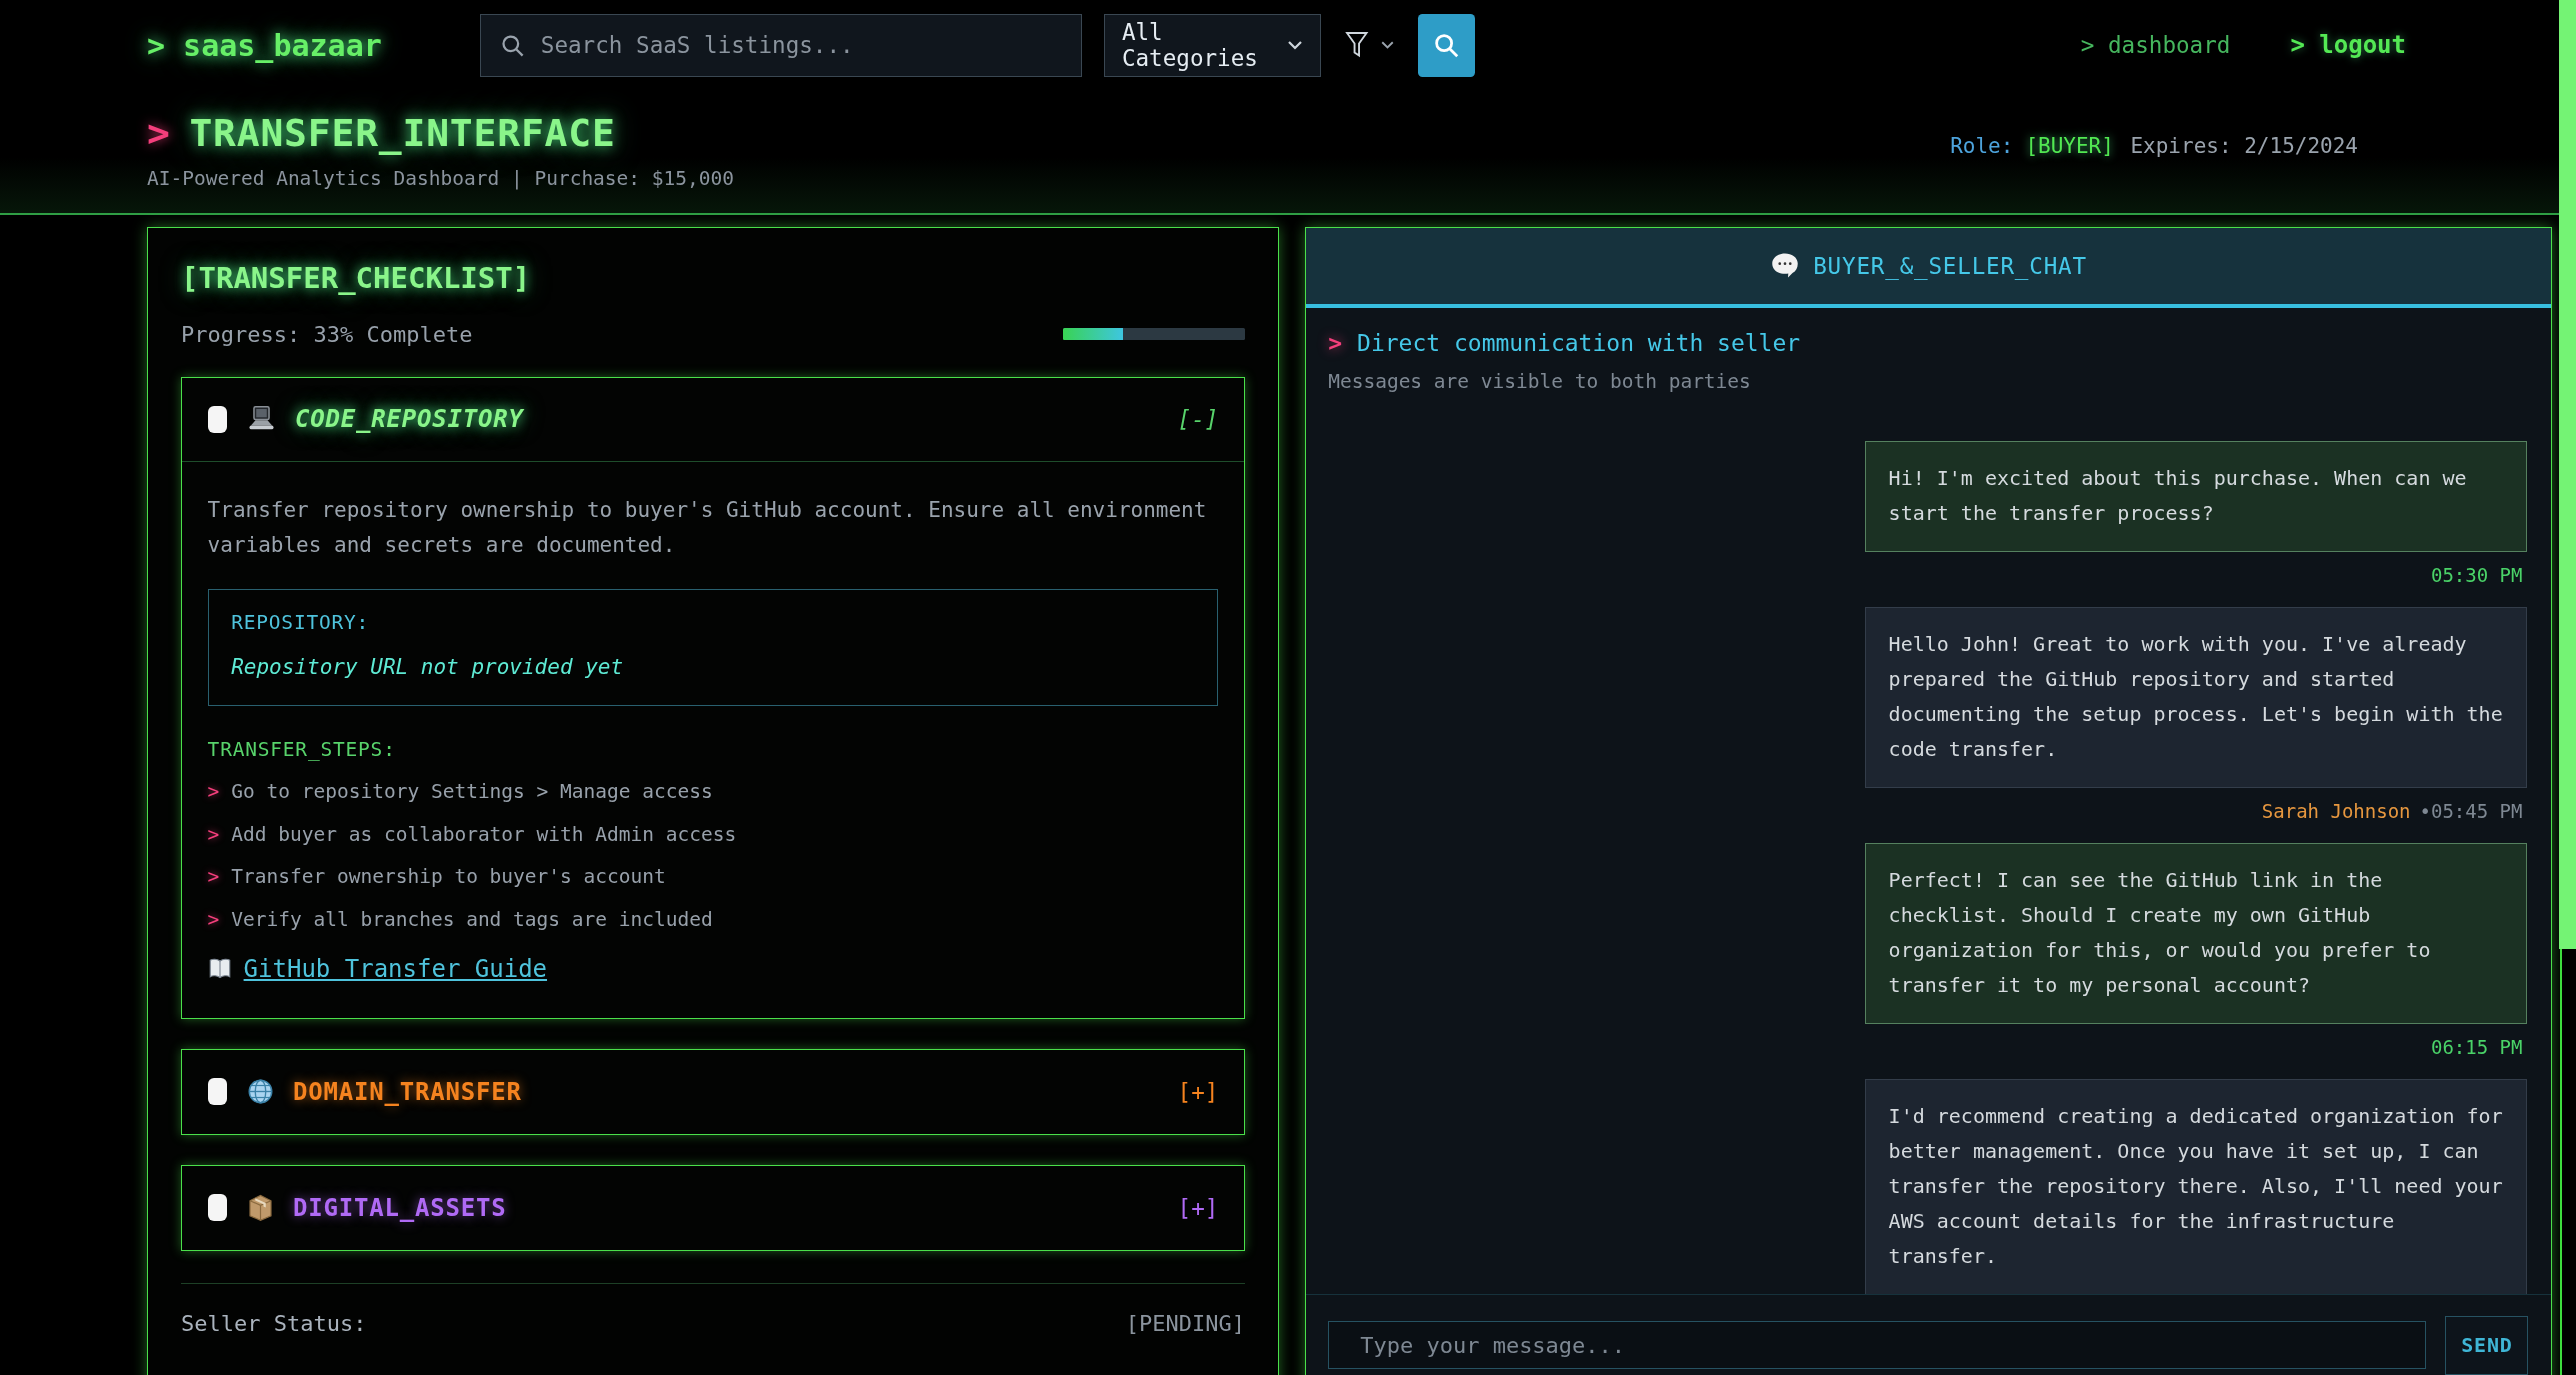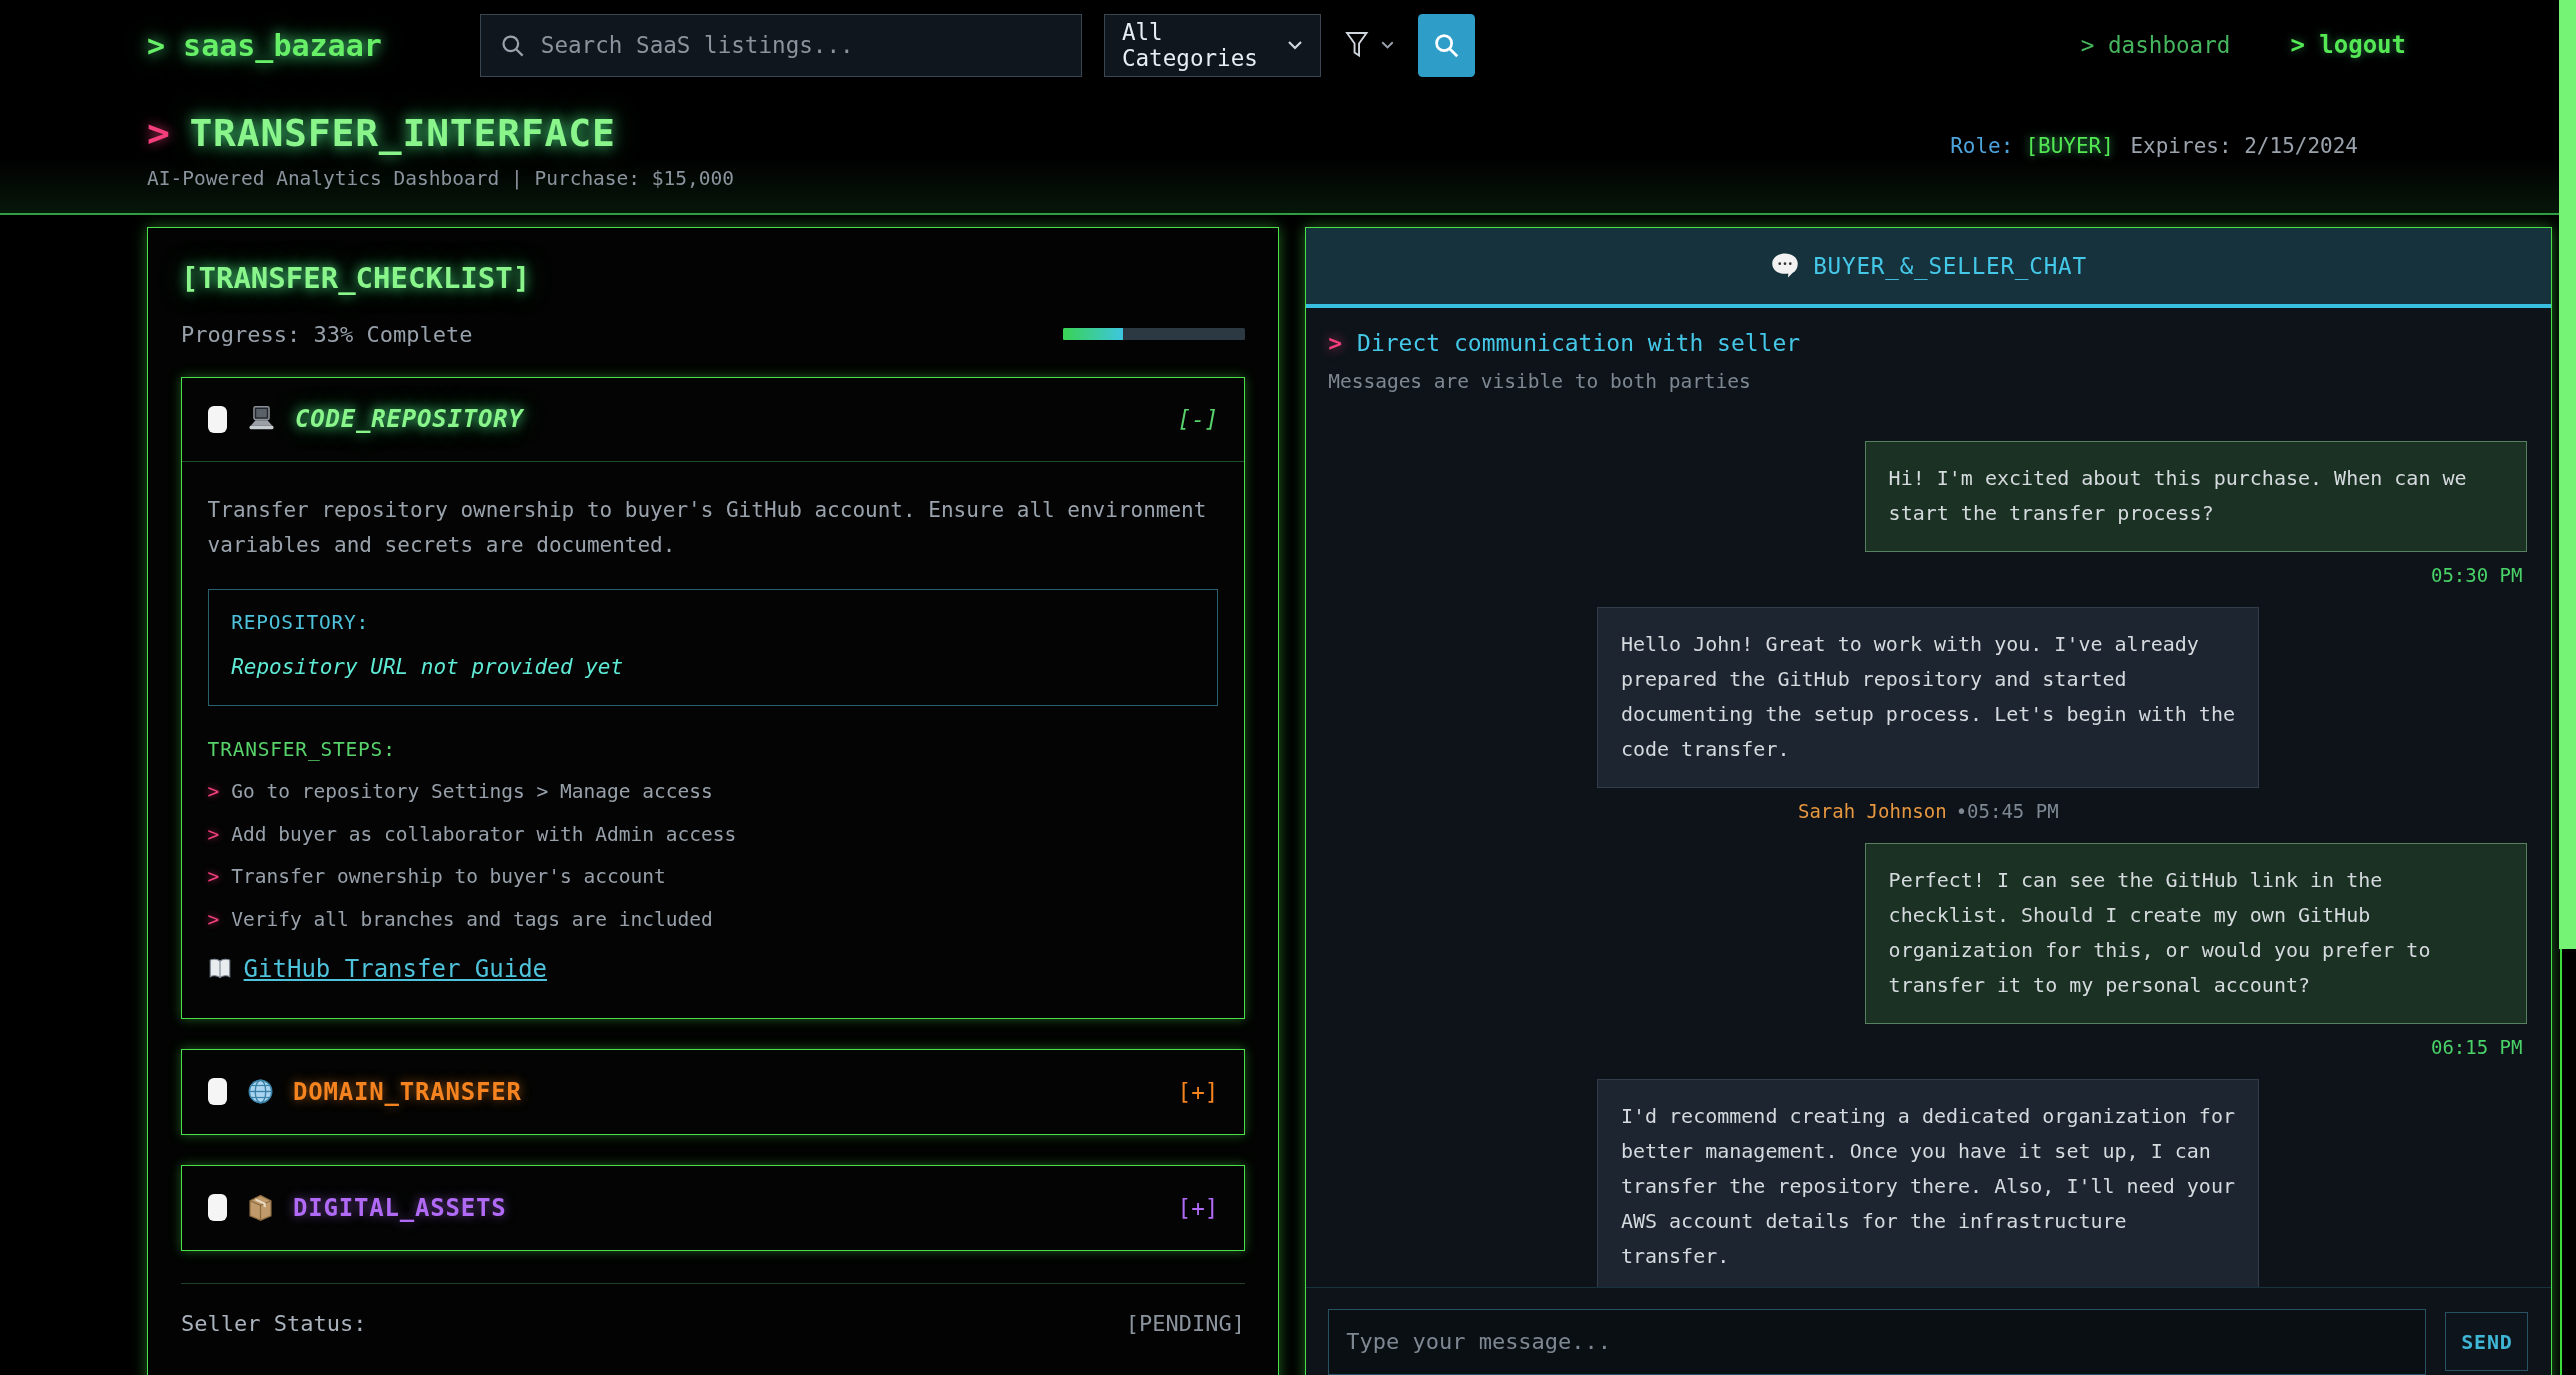--- a/index.html
+++ b/index.html
@@ -75,30 +75,30 @@
   .tabs { display:flex; height:80px; flex:none; }
   .tab { flex:1; display:flex; align-items:center; justify-content:center; gap:13.5px; font-size:22.6px; letter-spacing:0.8px; cursor:pointer; }
   .tab.active { background:#16323d; color:#45c8e8; border-bottom:4.5px solid #38bfe0; }
   .tab.inactive { background:#0a0f14; color:#98a1ab; border-bottom:1.5px solid #24414d; }
   .chat-info { padding:22.6px 22.6px 19.5px; flex:none; }
   .chat-info-title { font-size:23px; color:#45c8e8; display:flex; gap:15px; }
   .chat-info-sub { margin-top:13.5px; font-size:19.5px; color:#7e8893; }
   .messages { flex:1; padding:15px 24px 0; display:flex; flex-direction:column; overflow:hidden; }
   .msg { display:flex; flex-direction:column; margin-top:13.5px; }
   .msg.buyer { align-items:flex-end; }
-  .msg.seller { align-items:center; }
+  .msg.seller { align-items:flex-end; }
   .bubble { max-width:662px; padding:19.5px 22.6px; font-size:20px; line-height:1.75; color:#d5dade; }
   .msg.buyer .bubble { background:#1b3123; border:1.5px solid #55815f; }
   .msg.seller .bubble { background:#1d2530; border:1.5px solid #333d4a; }
   .meta { margin:12px 4.5px 7.5px; font-size:19px; display:flex; gap:9px; }
   .meta .time-green { color:#4ad268; }
   .meta .name { color:#e6973f; }
   .meta .time-gray { color:#7e8893; }
   .chat-input-row { flex:none; display:flex; gap:19.5px; padding:21px 22.6px 24px; border-top:1.5px solid #16323c; align-items:center; }
-  .chat-input-row input { flex:1; height:66px; background:#0a0f14; border:1.5px solid #265262; color:#0f766e; font-size:22px; font-family:inherit; padding:0 17px; outline:none; }
+  .chat-input-row input { flex:1; height:48px; background:#0a0f14; border:1.5px solid #265262; color:#0f766e; font-size:22px; font-family:inherit; padding:0 31px; outline:none; }
   .chat-input-row input::placeholder { color:#7e8893; }
   .send-btn { width:83px; height:59px; background:#0d141b; border:1.5px solid #265262; color:#3fb6d6; font-size:20px; font-weight:bold; letter-spacing:0.8px; font-family:inherit; cursor:pointer; }
   .icon { display:inline-flex; align-items:center; justify-content:center; flex:none; }
 </style>
 </head>
 <body>
 
 <nav class="navbar">
   <div class="logo">&gt; saas_bazaar</div>
   <div class="nav-center">

